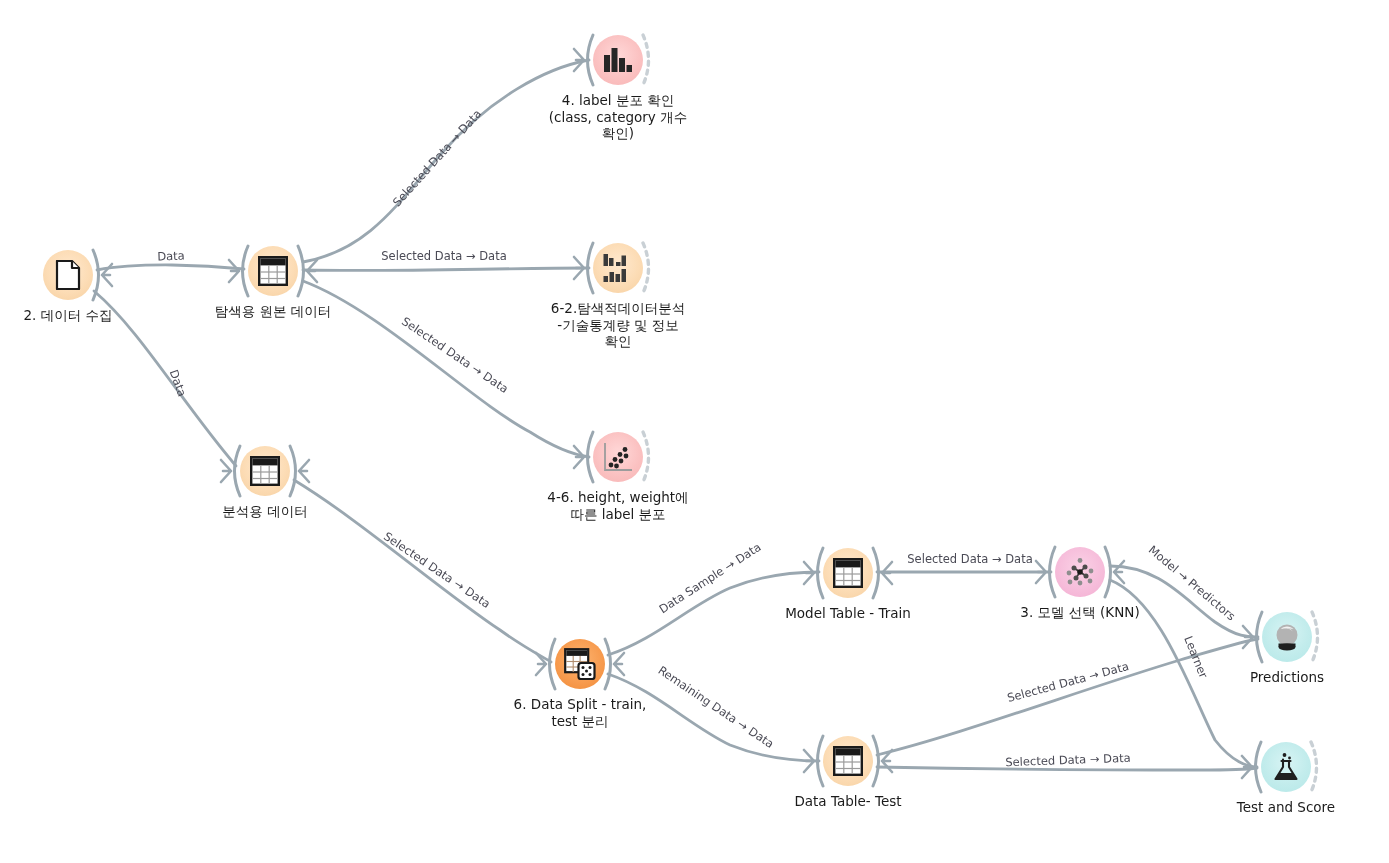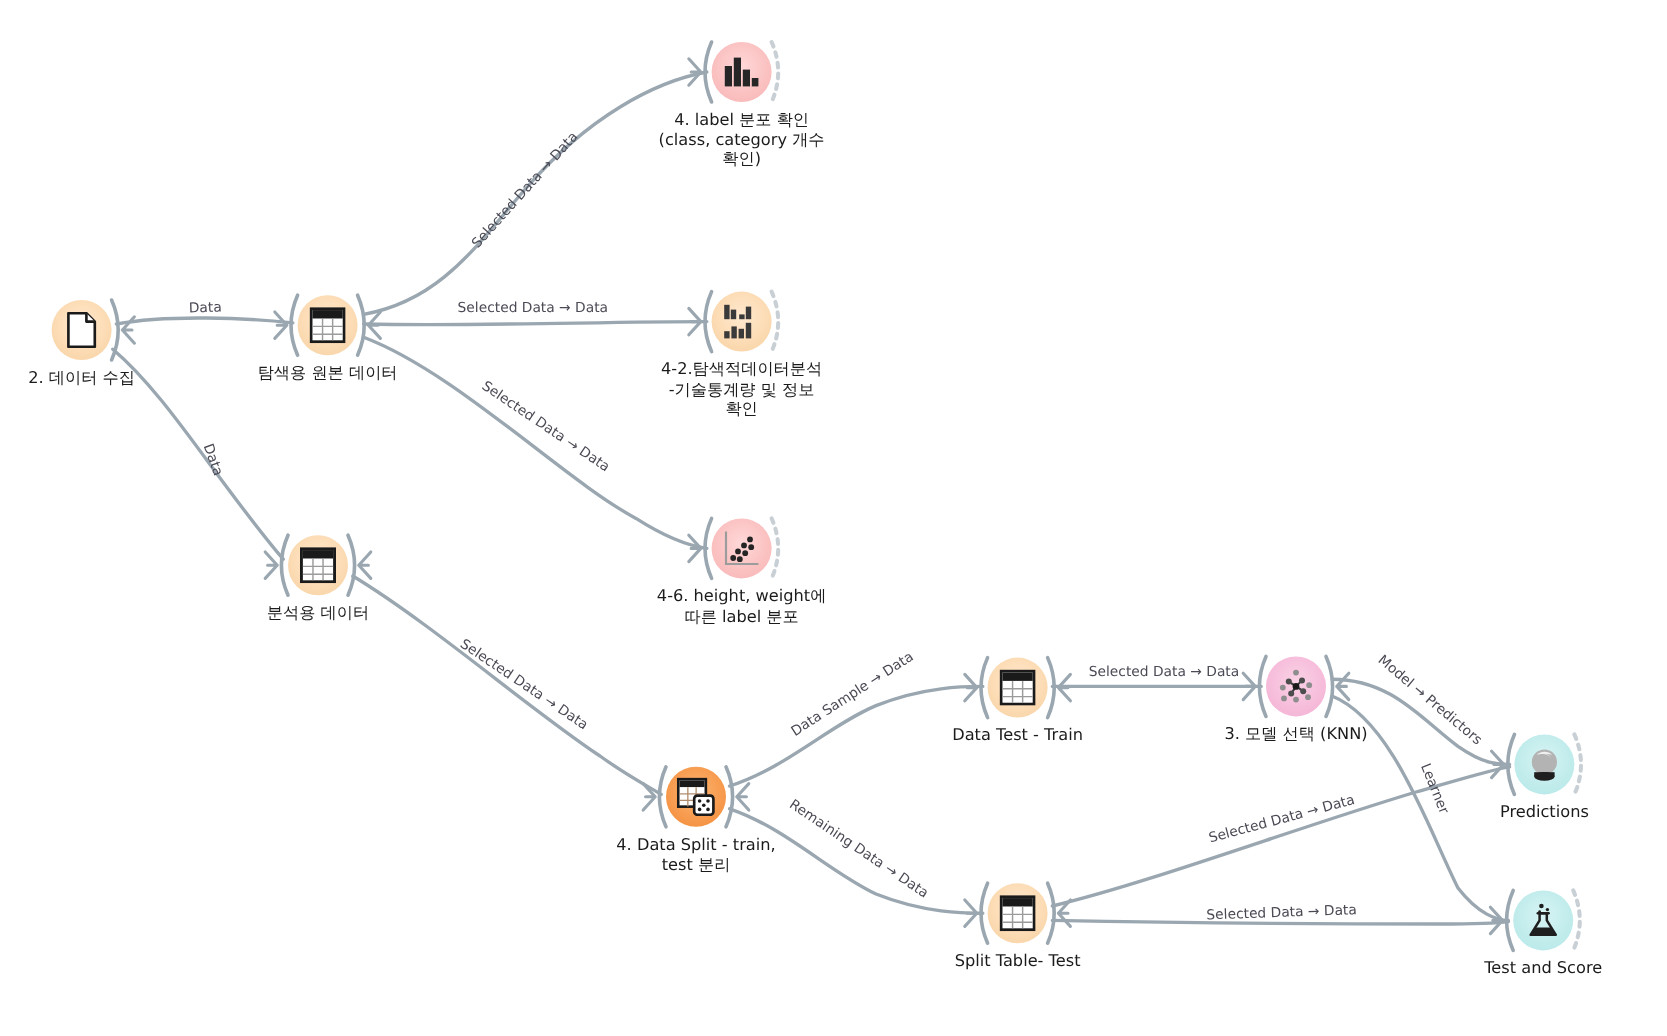--- a/index.html
+++ b/index.html
@@ -175,21 +175,21 @@
               <rect x="6" y="5" width="4.5" height="8"></rect>
               <rect x="13" y="9" width="4.5" height="4"></rect>
               <rect x="18.5" y="2.5" width="4.5" height="10.5"></rect>
               <rect x="0.5" y="23" width="4.5" height="6"></rect>
               <rect x="6.5" y="19" width="4.5" height="10"></rect>
               <rect x="12.5" y="21" width="4.5" height="8"></rect>
               <rect x="18.5" y="16" width="4.5" height="13"></rect>
             </g>
           </svg>
         </div>
-        <div class="caption">4-2.탐색적데이터분석
+        <div class="caption">6-2.탐색적데이터분석
 -기술통계량 및 정보
 확인</div>
       </div>
       <div class="node" style="left: 618px; top: 457px;">
         <div class="puck halo-pink">
           <svg width="30" height="30" viewBox="0 0 30 30">
             <path d="M2 1 V28 H29" fill="none" stroke="#9c9c9c" stroke-width="1.8"></path>
             <g fill="#242424">
               <circle cx="8" cy="23" r="2.4"></circle>
               <circle cx="13.5" cy="24" r="2.4"></circle>
@@ -233,37 +233,37 @@
             <rect x="14.5" y="15" width="16" height="16" rx="2.6" fill="#ffffff" stroke="#1a1a1a" stroke-width="2.2"></rect>
             <g fill="#1a1a1a">
               <circle cx="19" cy="19.5" r="1.5"></circle>
               <circle cx="26" cy="19.5" r="1.5"></circle>
               <circle cx="22.5" cy="23" r="1.5"></circle>
               <circle cx="19" cy="26.5" r="1.5"></circle>
               <circle cx="26" cy="26.5" r="1.5"></circle>
             </g>
           </svg>
         </div>
-        <div class="caption">4. Data Split - train,
+        <div class="caption">6. Data Split - train,
 test 분리</div>
       </div>
       <div class="node" style="left: 848px; top: 573px;">
         <div class="puck halo-orange">
           <svg width="30" height="30" viewBox="0 0 30 30">
             <rect x="1.2" y="1.2" width="27.6" height="27.6" fill="#ffffff" stroke="#1a1a1a" stroke-width="2.4"></rect>
             <rect x="2.4" y="2.4" width="25.2" height="7" fill="#1a1a1a"></rect>
             <g stroke="#9b9b9b" stroke-width="1.2">
               <line x1="2.4" y1="16" x2="27.6" y2="16"></line>
               <line x1="2.4" y1="22.5" x2="27.6" y2="22.5"></line>
               <line x1="10.8" y1="9.4" x2="10.8" y2="27.6"></line>
               <line x1="19.2" y1="9.4" x2="19.2" y2="27.6"></line>
             </g>
           </svg>
         </div>
-        <div class="caption">Data Test - Train</div>
+        <div class="caption">Model Table - Train</div>
       </div>
       <div class="node" style="left: 1080px; top: 572px;">
         <div class="puck halo-pink2">
           <svg width="30" height="30" viewBox="0 0 30 30">
             <g stroke="#3d3d3d" stroke-width="1.7">
               <line x1="15" y1="15" x2="9" y2="11"></line>
               <line x1="15" y1="15" x2="20" y2="10"></line>
               <line x1="15" y1="15" x2="11" y2="21"></line>
               <line x1="15" y1="15" x2="21" y2="19"></line>
             </g>
@@ -292,21 +292,21 @@
             <rect x="1.2" y="1.2" width="27.6" height="27.6" fill="#ffffff" stroke="#1a1a1a" stroke-width="2.4"></rect>
             <rect x="2.4" y="2.4" width="25.2" height="7" fill="#1a1a1a"></rect>
             <g stroke="#9b9b9b" stroke-width="1.2">
               <line x1="2.4" y1="16" x2="27.6" y2="16"></line>
               <line x1="2.4" y1="22.5" x2="27.6" y2="22.5"></line>
               <line x1="10.8" y1="9.4" x2="10.8" y2="27.6"></line>
               <line x1="19.2" y1="9.4" x2="19.2" y2="27.6"></line>
             </g>
           </svg>
         </div>
-        <div class="caption">Split Table- Test</div>
+        <div class="caption">Data Table- Test</div>
       </div>
       <div class="node" style="left: 1287px; top: 637px;">
         <div class="puck halo-cyan">
           <svg width="30" height="30" viewBox="0 0 30 30">
             <circle cx="15" cy="13" r="10.5" fill="#b3b3b3"></circle>
             <path d="M8.5 6.5 A10.5 10.5 0 0 1 21 9.5 A14 14 0 0 0 8.5 6.5 Z" fill="#e8e8e8"></path>
             <path d="M9 7 C12 3.5, 18 3.5, 21.5 7 C17 6, 12.5 5.8, 9 7 Z" fill="#f2f2f2"></path>
             <ellipse cx="15" cy="25" rx="8.5" ry="3.6" fill="#1f1f1f"></ellipse>
             <rect x="6.5" y="21.5" width="17" height="3.5" fill="#1f1f1f"></rect>
           </svg>

